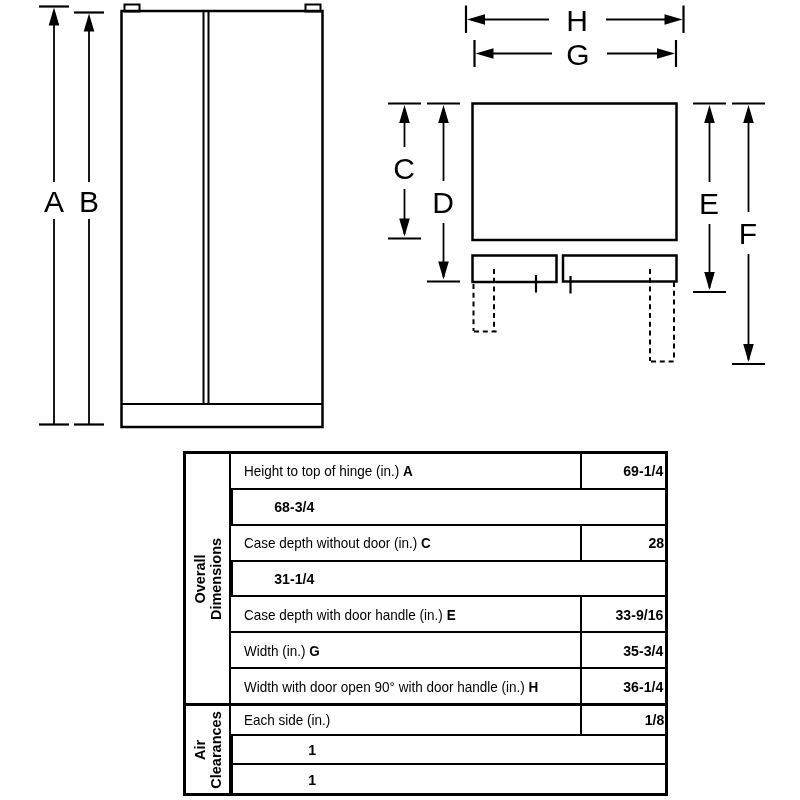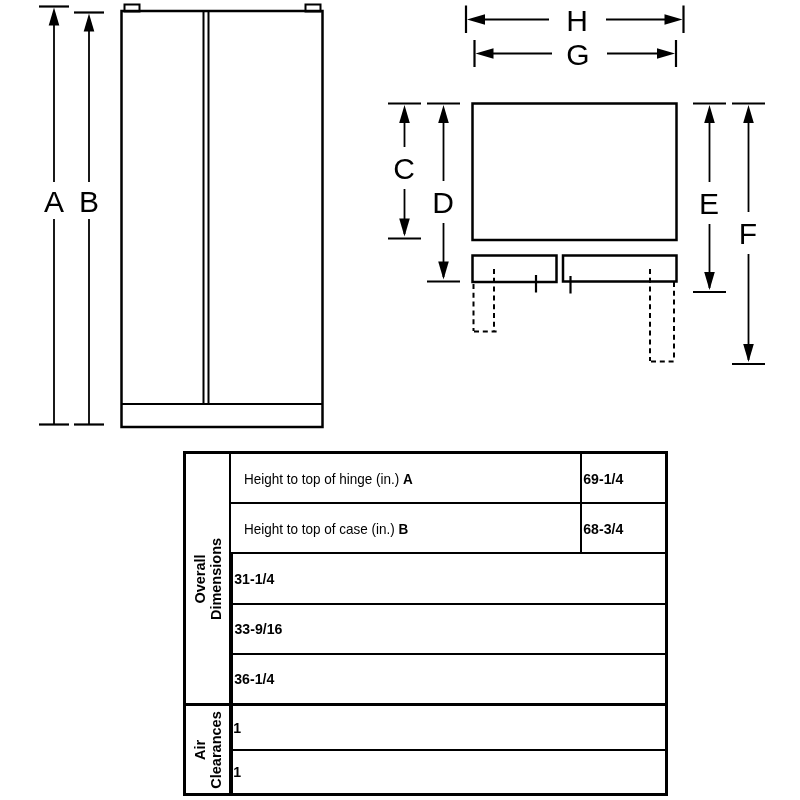--- a/index.html
+++ b/index.html
@@ -30,21 +30,21 @@
   .row{flex:1;display:flex;border-top:2px solid #000;min-height:0;}
   .row:first-child{border-top:none;}
   .label-cell{flex:1;display:flex;align-items:center;padding-left:13px;overflow:hidden;}
   .label-text{
     font-size:15px;white-space:nowrap;
     transform:scaleX(0.9);transform-origin:left center;
   }
   .label-text b{font-weight:700;}
   .value-cell{
     width:83px;flex:none;border-left:2px solid #000;
-    display:flex;align-items:center;justify-content:flex-start;
+    display:flex;align-items:center;justify-content:flex-end;
   }
   .value-text{font-weight:700;font-size:15px;transform:scaleX(0.94);white-space:nowrap;}
 </style>
 </head>
 <body>
 
 <div class="stage">
 
   <svg class="diagram-svg" width="800" height="446" viewBox="0 0 800 446">
 
@@ -168,54 +168,81 @@
       <div class="rows">
         <div class="row">
           <div class="label-cell">
             <span class="label-text"><span>Height to top of hinge (in.) </span><b>A</b></span>
           </div>
           <div class="value-cell">
             <span class="value-text">69-1/4</span>
           </div>
         </div>
         <div class="row">
-          <div class="label-cell">
-            <span class="label-text"><span>Height to top of case (in.) </span><b>B</b></span>
-          </div>
           <div class="value-cell">
             <span class="value-text">68-3/4</span>
           </div>
         </div>
         <div class="row">
+          <div class="label-cell">
+            <span class="label-text"><span>Case depth without door (in.) </span><b>C</b></span>
+          </div>
+          <div class="value-cell">
+            <span class="value-text">28</span>
+          </div>
+        </div>
+        <div class="row">
           <div class="value-cell">
             <span class="value-text">31-1/4</span>
           </div>
         </div>
         <div class="row">
+          <div class="label-cell">
+            <span class="label-text"><span>Case depth with door handle (in.) </span><b>E</b></span>
+          </div>
           <div class="value-cell">
             <span class="value-text">33-9/16</span>
           </div>
         </div>
         <div class="row">
+          <div class="label-cell">
+            <span class="label-text"><span>Width (in.) </span><b>G</b></span>
+          </div>
+          <div class="value-cell">
+            <span class="value-text">35-3/4</span>
+          </div>
+        </div>
+        <div class="row">
+          <div class="label-cell">
+            <span class="label-text"><span>Width with door open 90° with door handle (in.) </span><b>H</b></span>
+          </div>
           <div class="value-cell">
             <span class="value-text">36-1/4</span>
           </div>
         </div>
       </div>
     </div>
 
     <div class="section section-air">
       <div class="group-cell">
         <div class="vtext">
           <span>Air</span>
           <span>Clearances</span>
         </div>
       </div>
       <div class="rows">
         <div class="row">
+          <div class="label-cell">
+            <span class="label-text"><span>Each side (in.)</span><b></b></span>
+          </div>
+          <div class="value-cell">
+            <span class="value-text">1/8</span>
+          </div>
+        </div>
+        <div class="row">
           <div class="value-cell">
             <span class="value-text">1</span>
           </div>
         </div>
         <div class="row">
           <div class="value-cell">
             <span class="value-text">1</span>
           </div>
         </div>
       </div>

